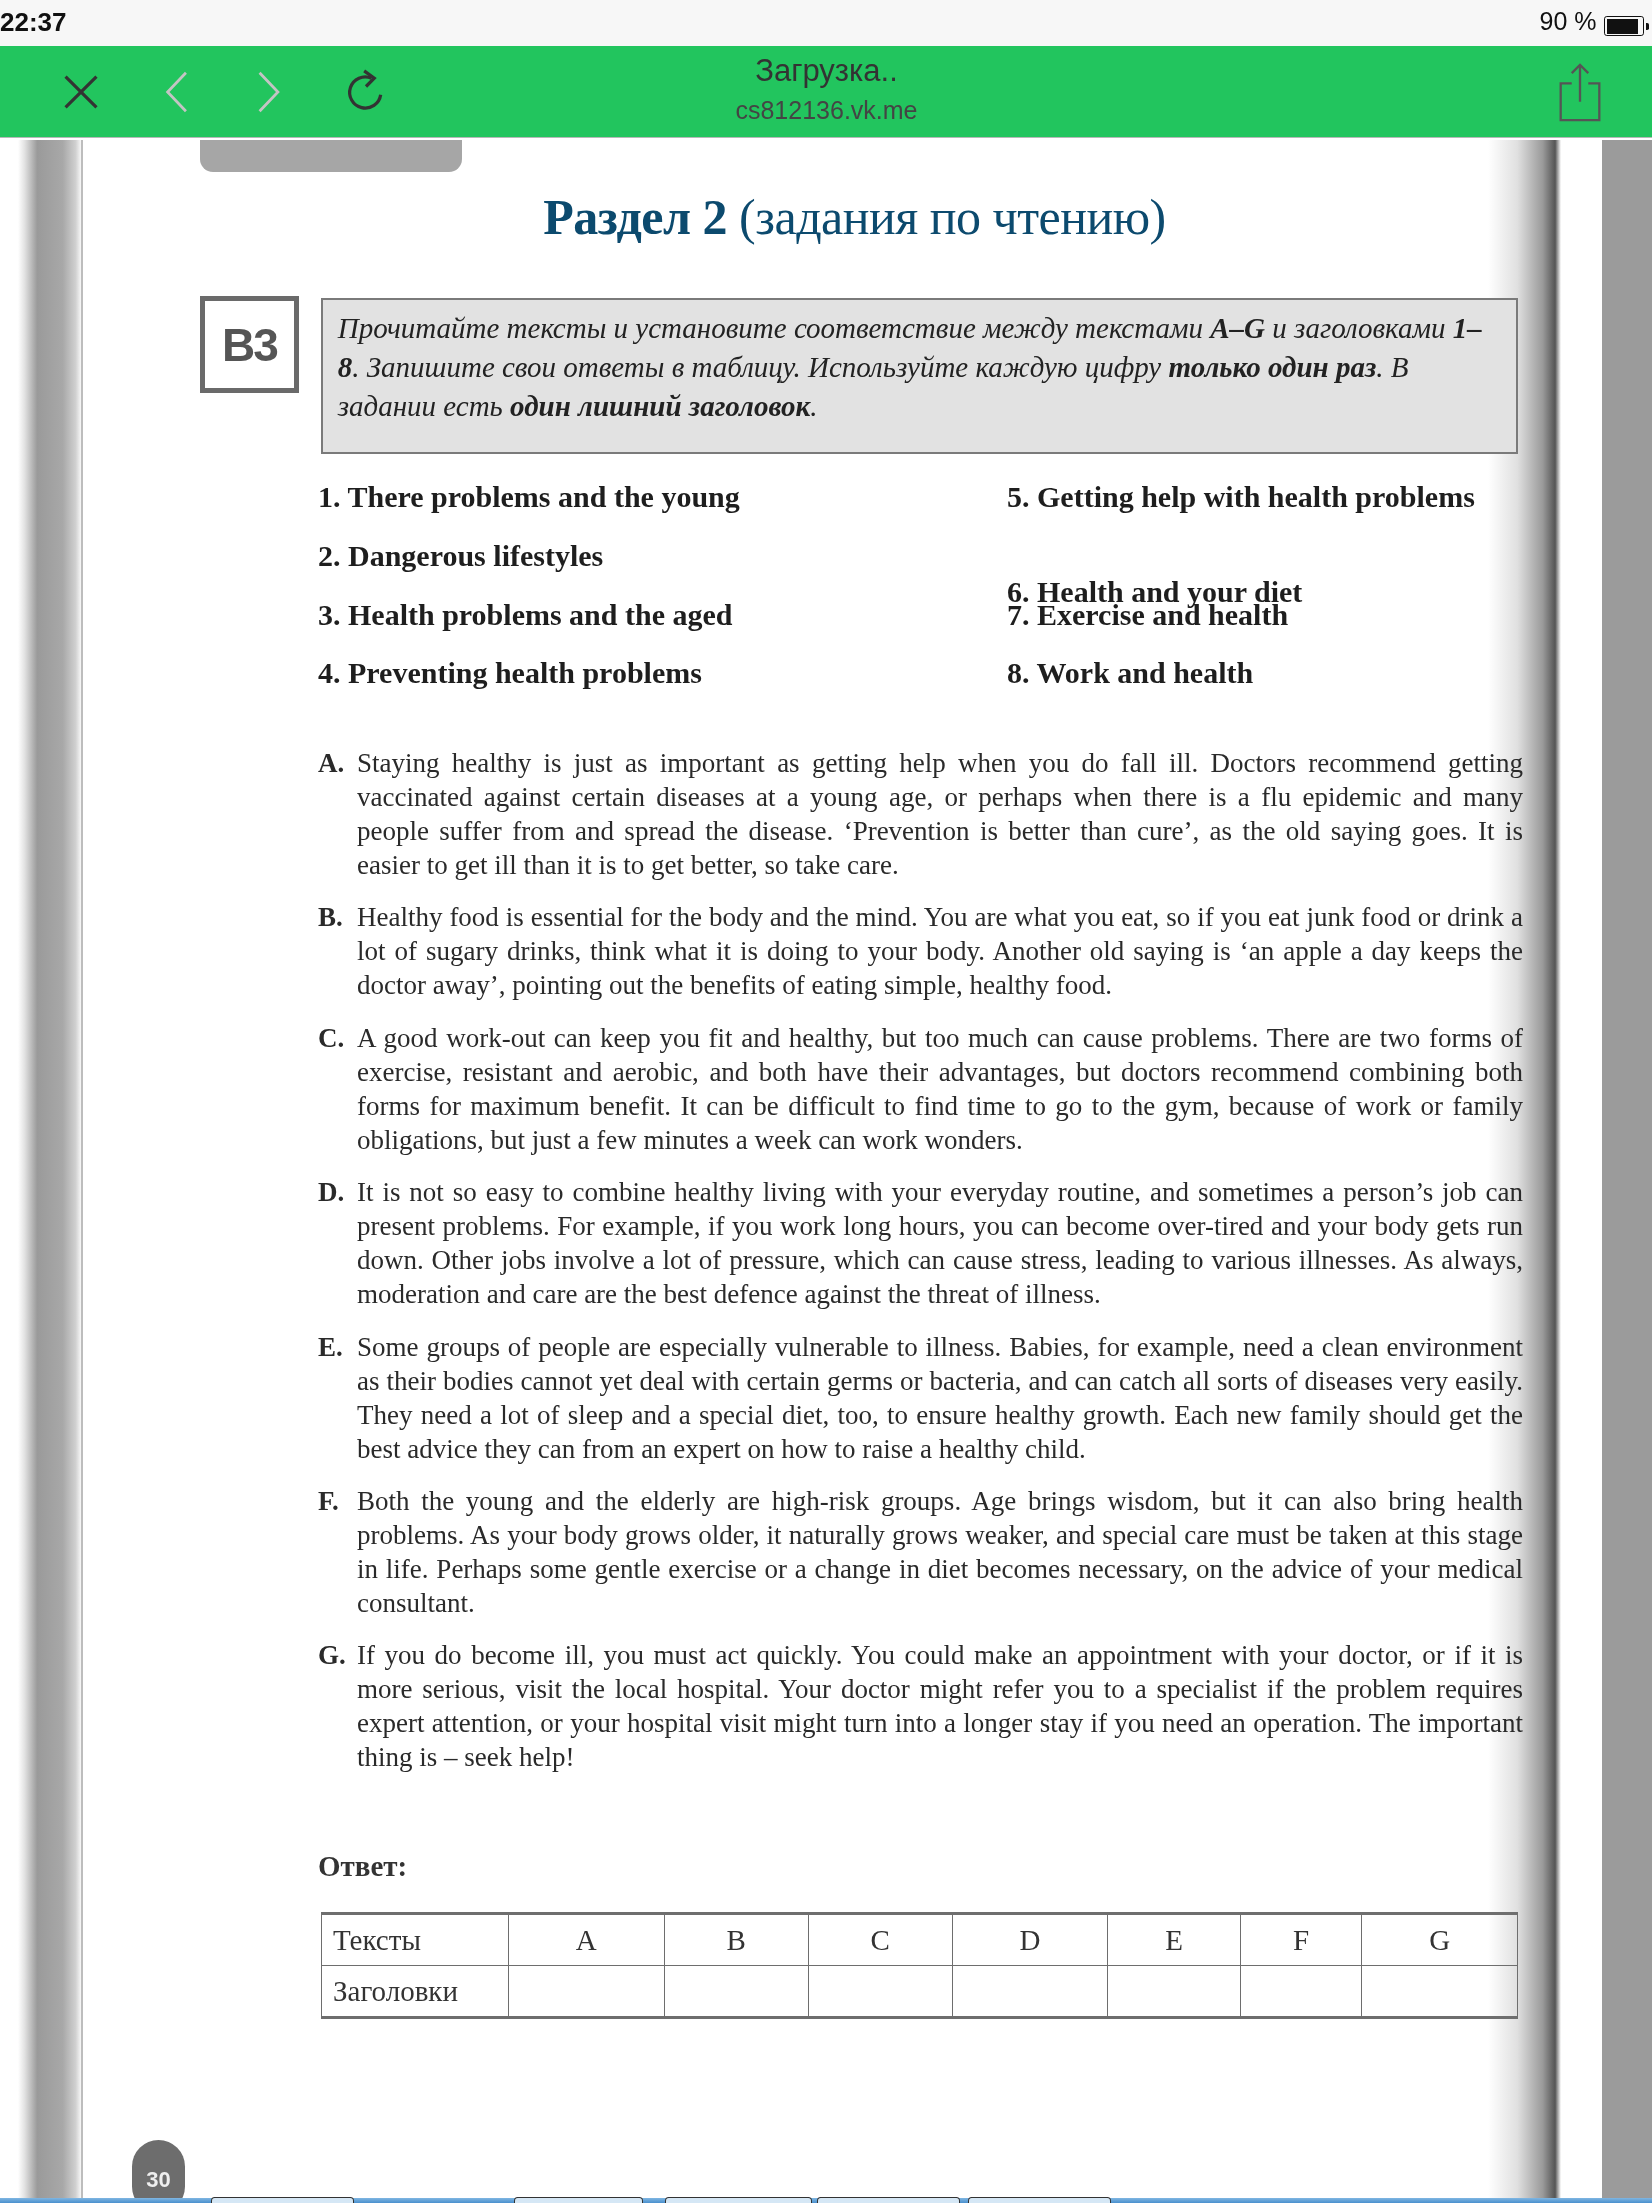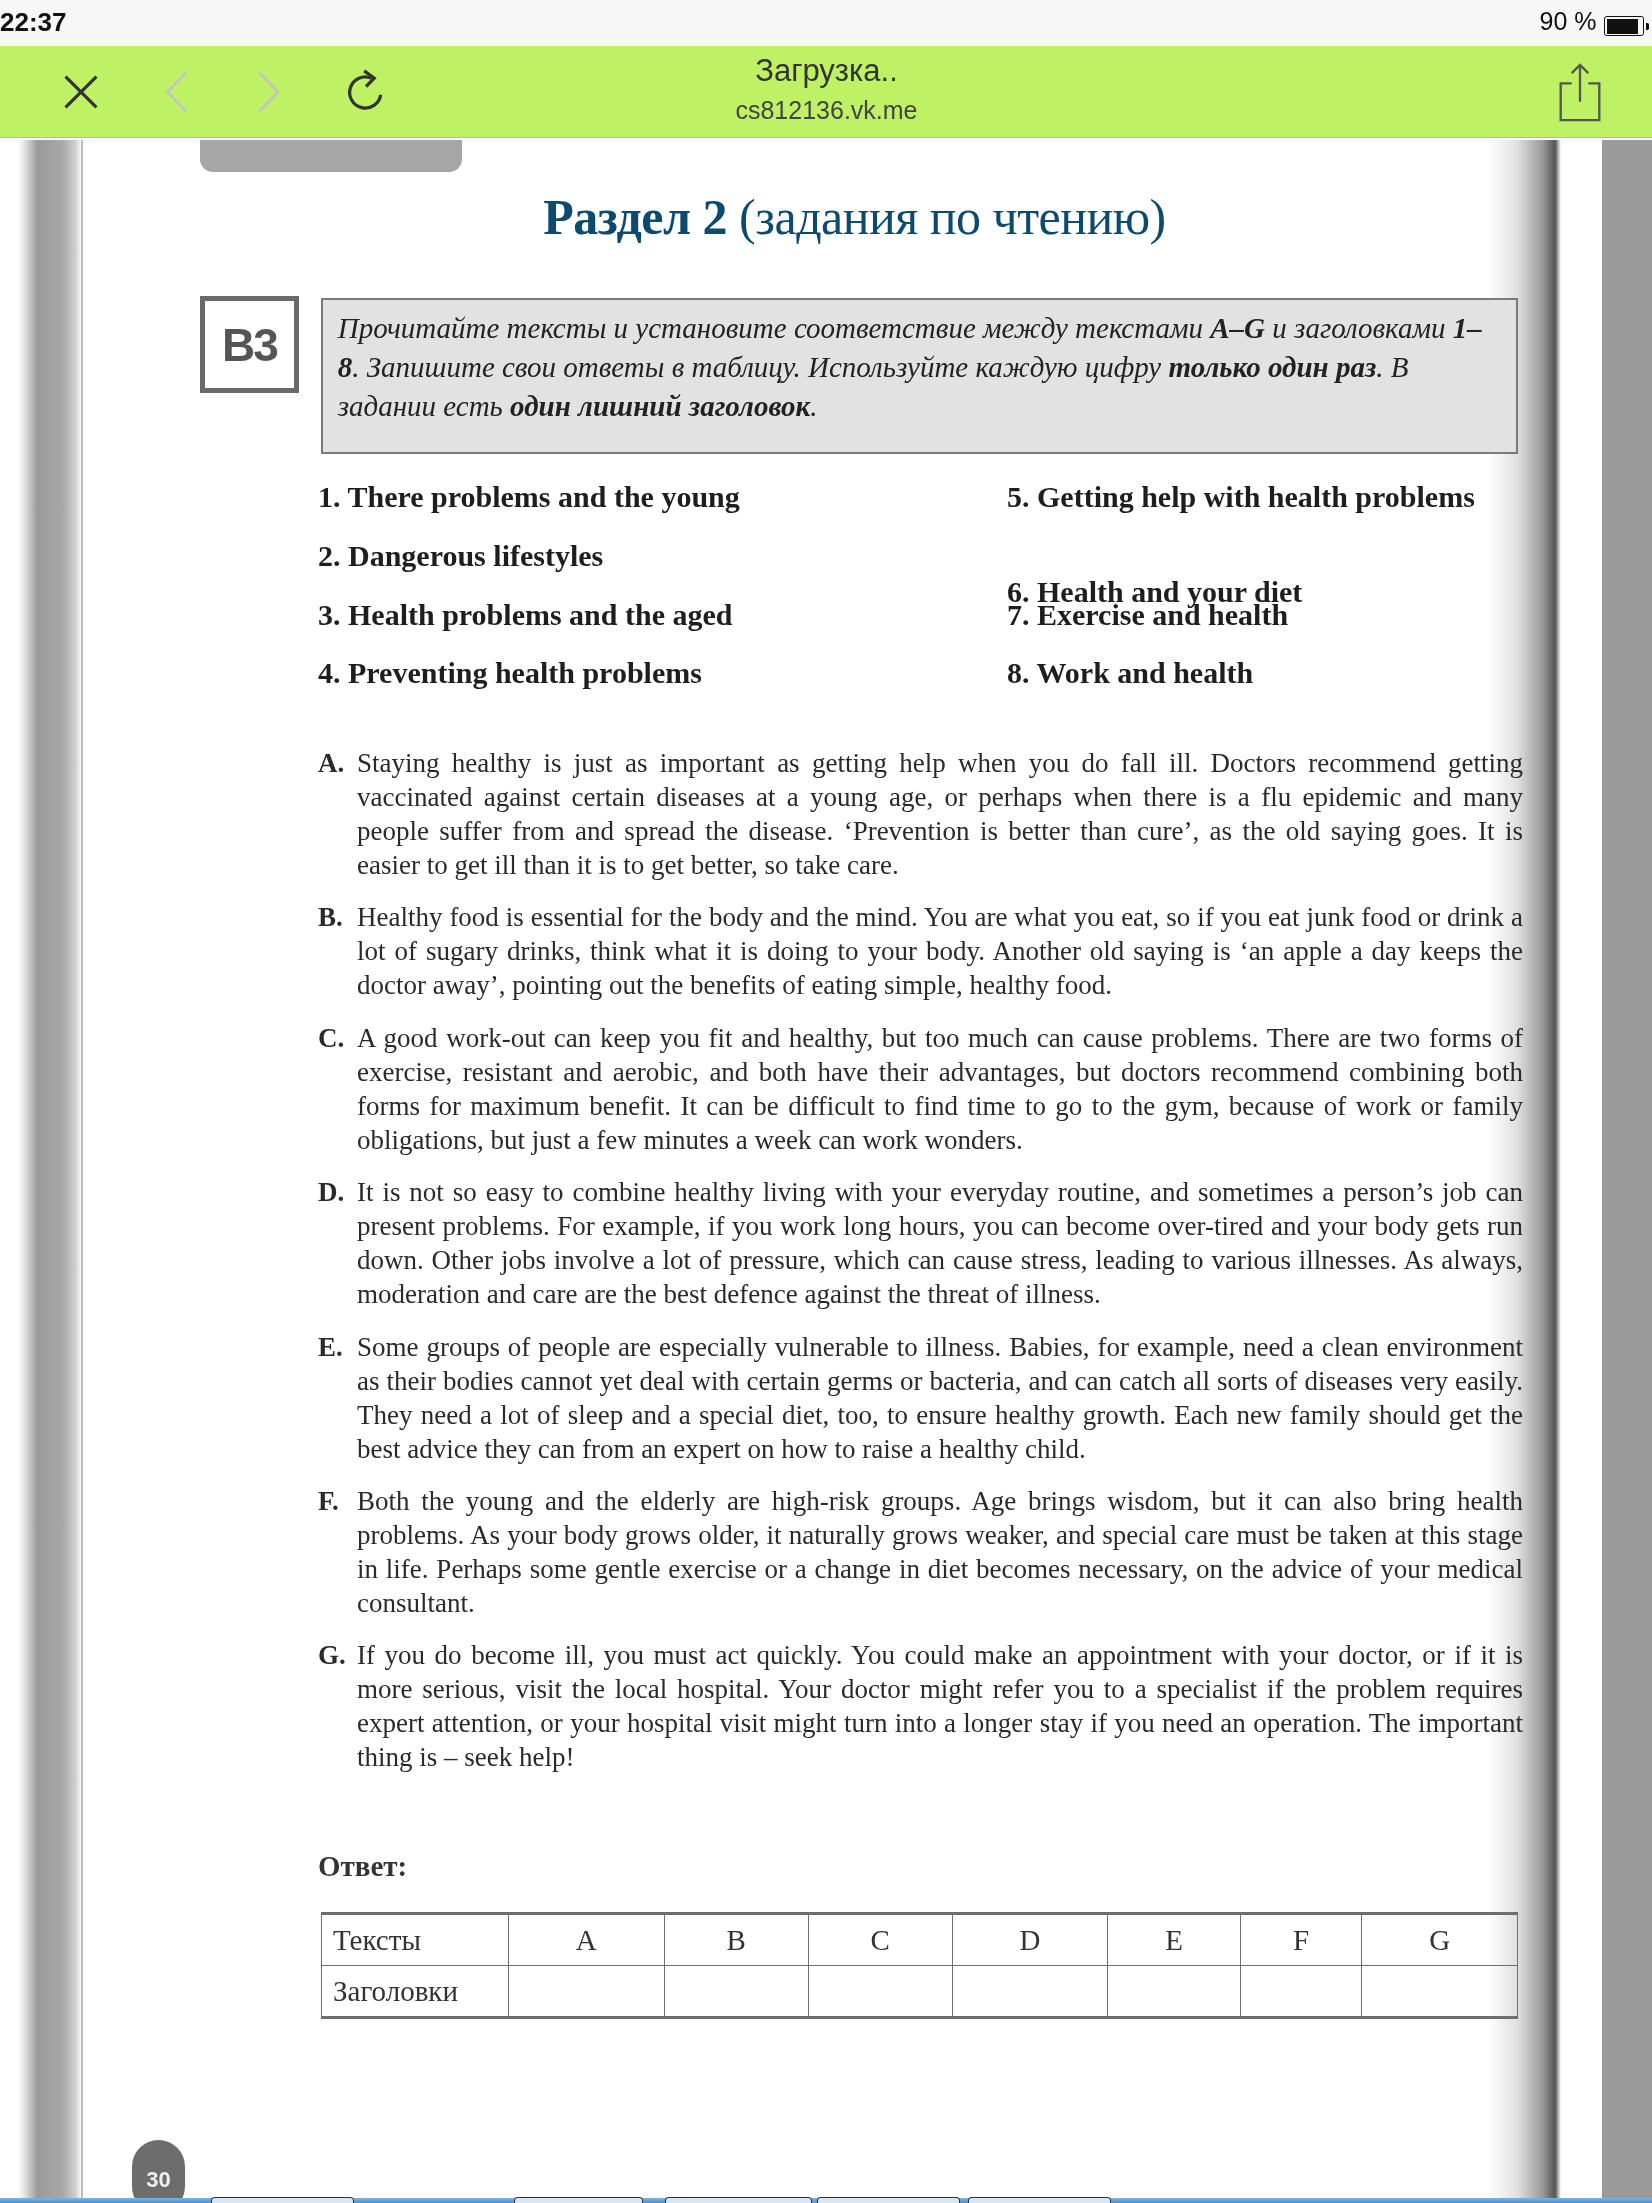--- a/index.html
+++ b/index.html
@@ -10,21 +10,21 @@
   .status-bar { position: absolute; left: 0; top: 0; width: 1653px; height: 46px; background: #f7f7f7; }
   .status-left { position: absolute; left: 13px; top: 7.3px; font-size: 25px; color: #111; display: flex; align-items: center; gap: 9.2px; margin-top: 40px; }
   .wifi-icon { width: 27.5px; height: 22px; display: inline-block; }
   .status-time { position: absolute; left: 0; right: 0; top: 7.3px; text-align: left; font-size: 26px; font-weight: bold; color: #111; }
   .status-right { position: absolute; right: 9.2px; top: 7.3px; font-size: 25px; display: flex; align-items: flex-end; gap: 7.3px; color: #111; }
   .battery-icon { width: 40px; height: 20px; border: 1.8px solid #111; border-radius: 2.8px; position: relative; padding: 1.8px; }
   .battery-fill { height: 100%; background: #111; }
   .battery-cap { position: absolute; right: -6.4px; top: 5.5px; width: 3.7px; height: 7.3px; background: #111; border-radius: 0 1.8px 1.8px 0; }
 
   
-  .nav-bar { position: absolute; left: 0; top: 46px; width: 1653px; height: 92px; background: #bef264; border-bottom: 1.8px solid #b8b8b8; }
+  .nav-bar { position: absolute; left: 0; top: 46px; width: 1653px; height: 92px; background: #22c55e; border-bottom: 1.8px solid #b8b8b8; }
   .nav-btn { position: absolute; top: 16.5px; width: 55px; height: 59px; display: flex; align-items: center; justify-content: center; cursor: pointer; }
   .nav-close { left: 53px; }
   .nav-back { left: 149px; }
   .nav-forward { left: 241px; }
   .nav-reload { left: 338px; }
   .nav-share { right: 46px; }
   .nav-title { position: absolute; left: 0; right: 0; top: 7.3px; text-align: center; font-size: 31px; color: #333; }
   .nav-url { position: absolute; left: 0; right: 0; top: 50px; text-align: center; font-size: 25px; color: #444; }
 
   

